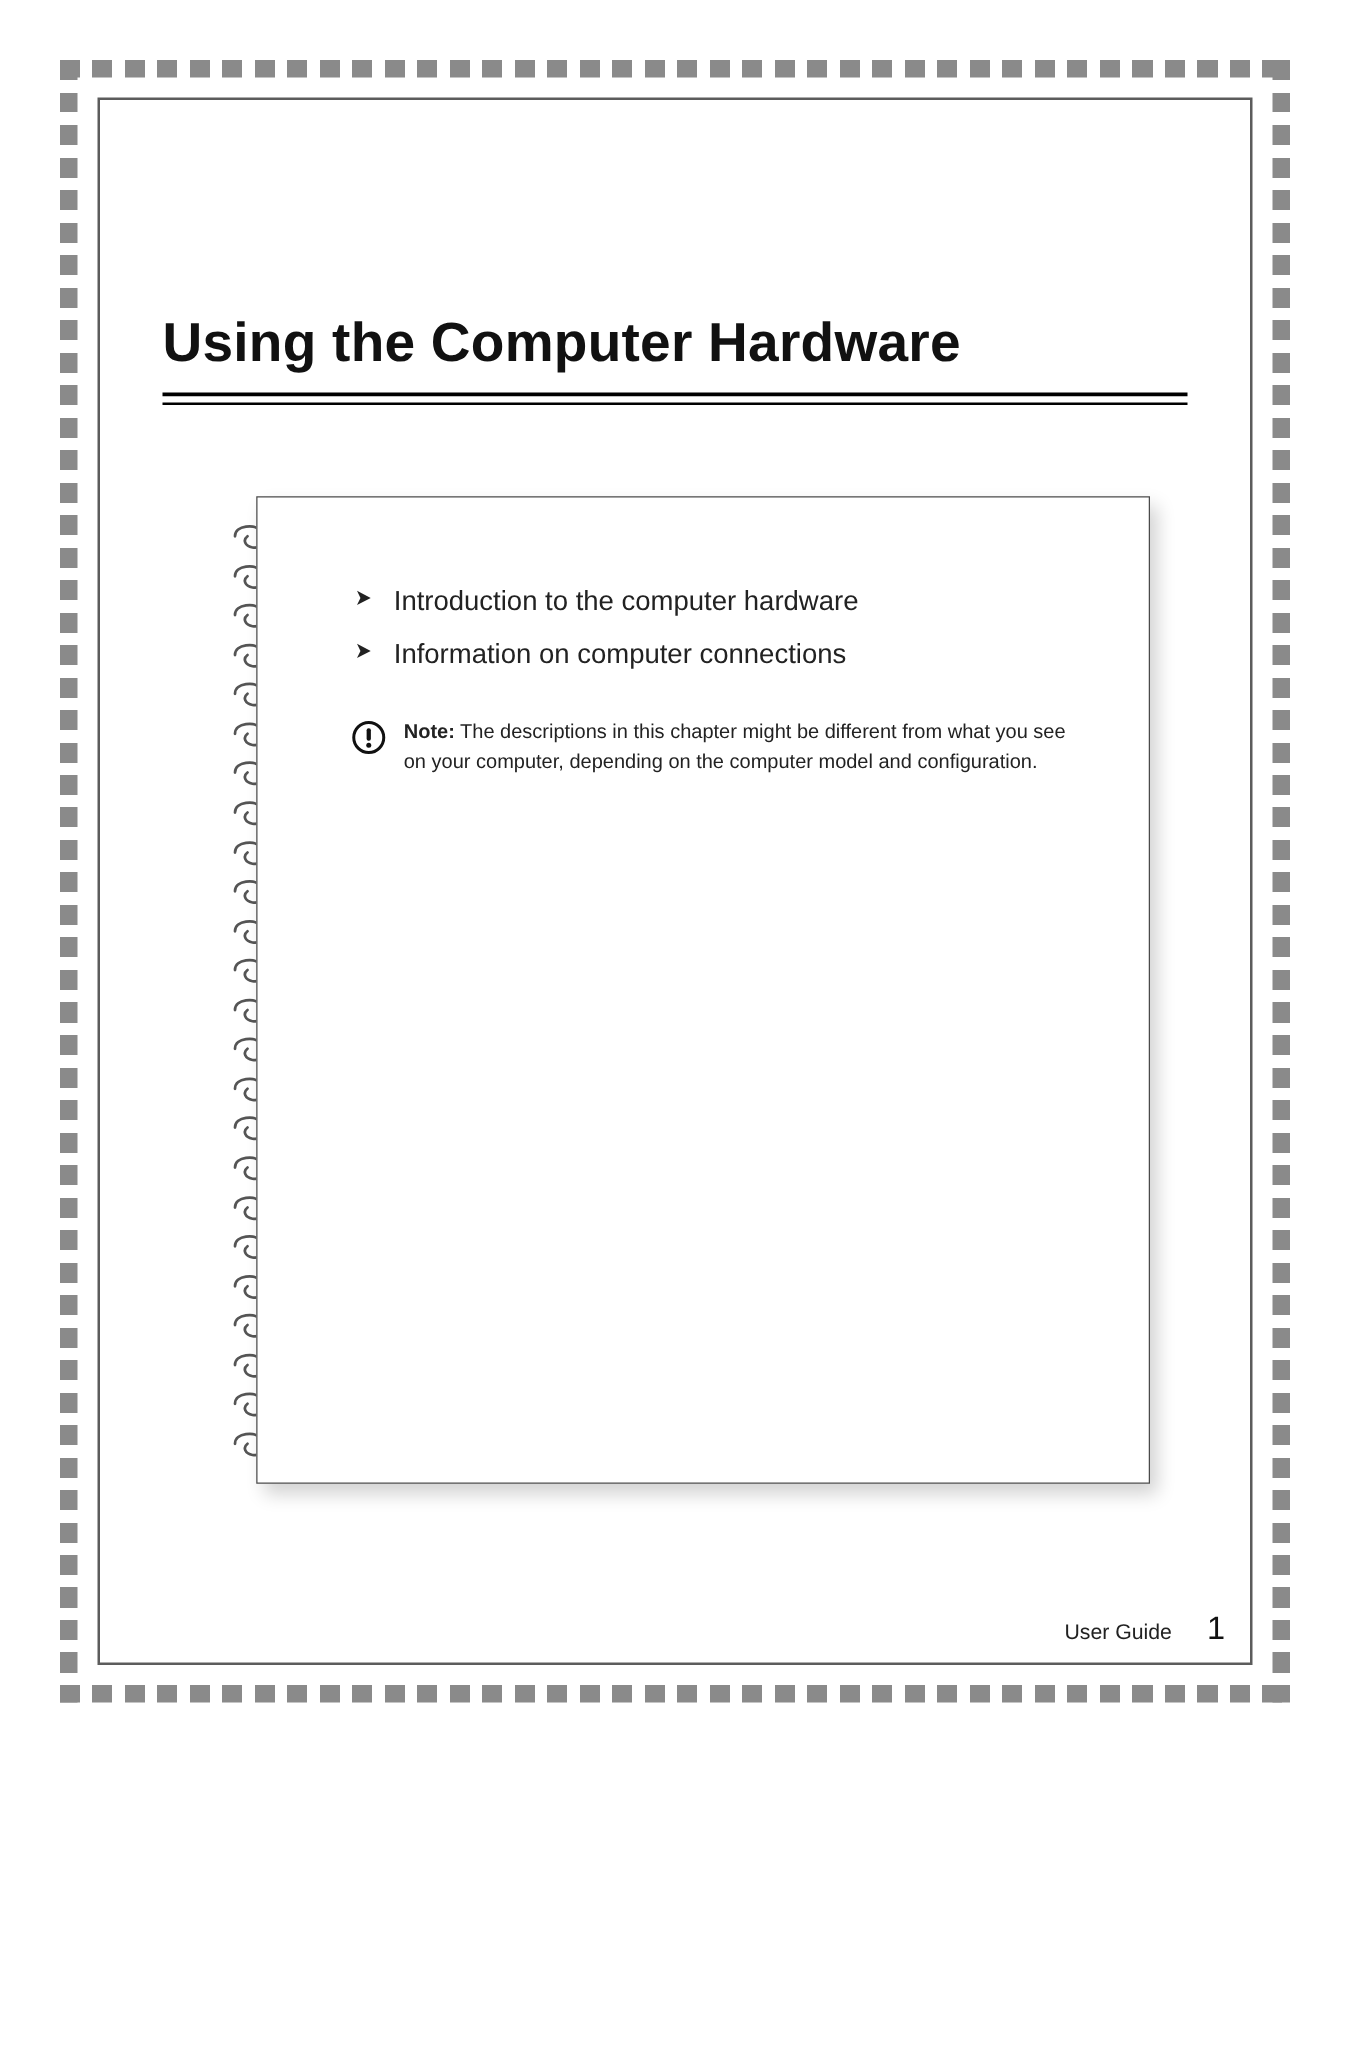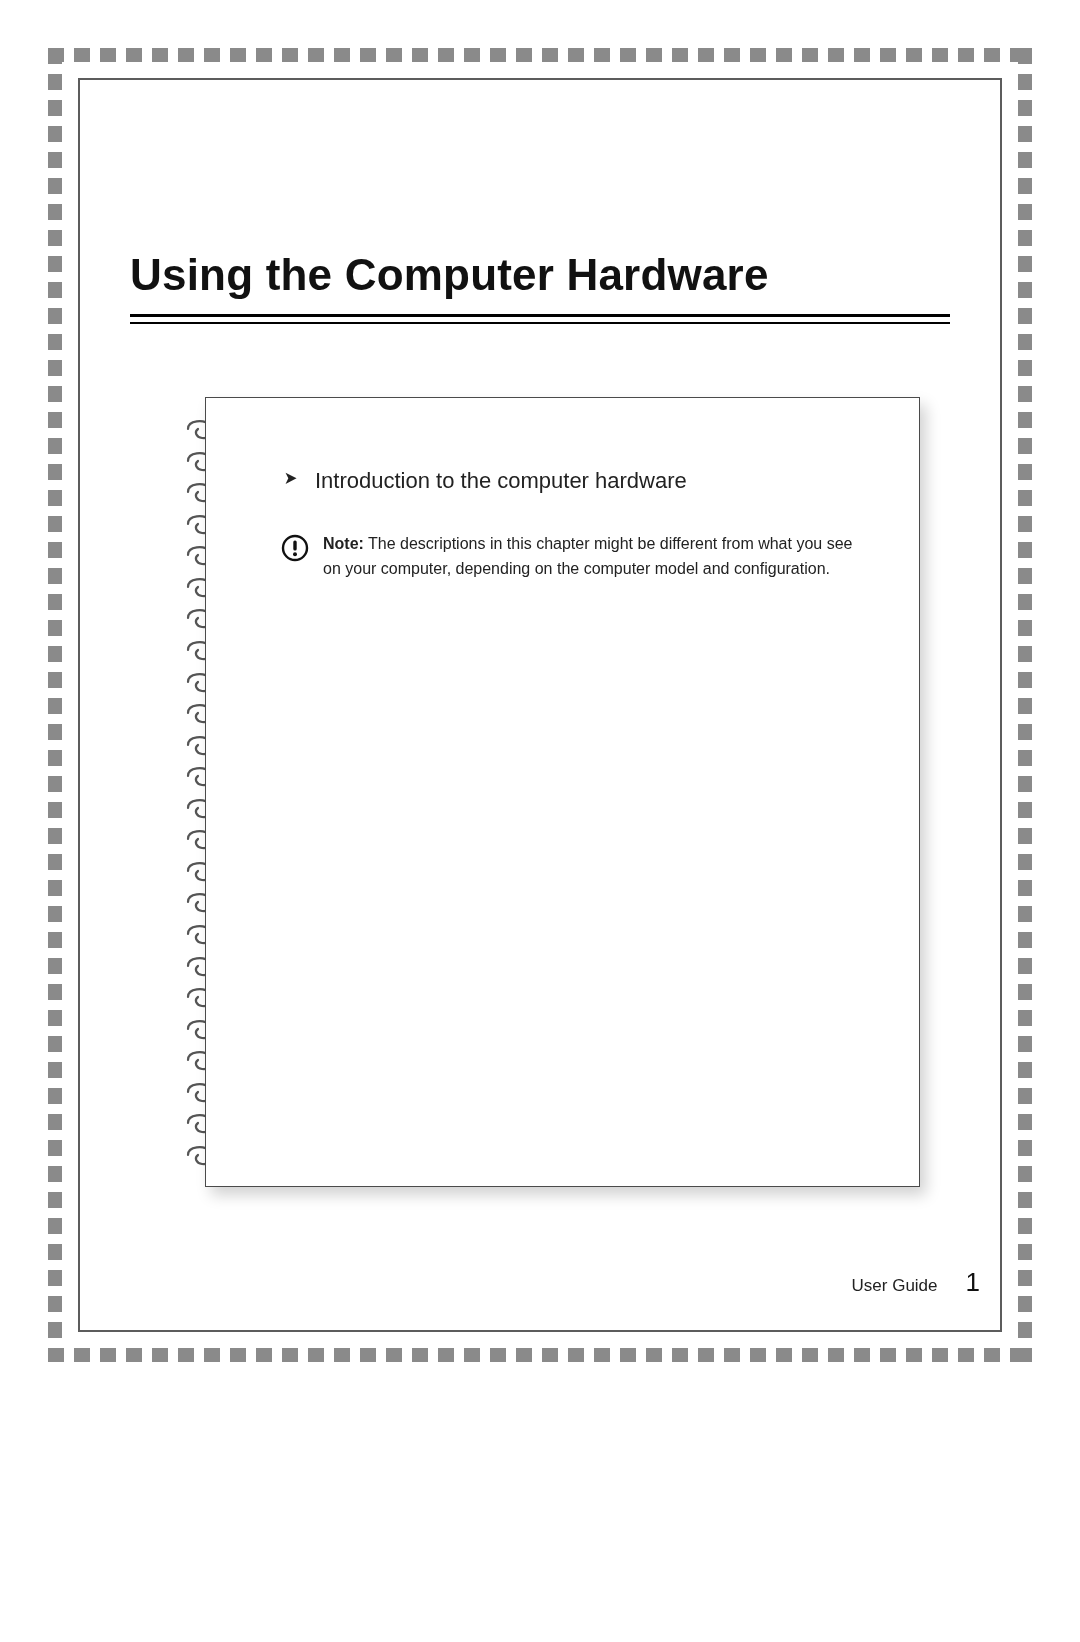--- a/index.html
+++ b/index.html
@@ -133,21 +133,21 @@
   .note .icon {
     flex: 0 0 28px;
     height: 28px;
     margin-top: 2px;
   }
   .note .text b { font-weight: 700; }
 
   .footer {
     position: absolute;
     right: 100px;
-    bottom: 112px;
+    bottom: 92px;
     display: flex;
     align-items: baseline;
     gap: 28px;
   }
   .footer .label {
     font-size: 17px;
     color: #222;
   }
   .footer .num {
     font-size: 26px;
@@ -318,20 +318,21 @@
   <path d="M8 12 C 8 3, 24 2, 30 8 C 37 15, 30 22, 22 21 C 16 20, 14 15, 18 12" fill="none" stroke="#555" stroke-width="2.2" stroke-linecap="round"></path>
   <circle cx="42" cy="12" r="2.2" fill="#666"></circle>
 </svg>
           </div>
         </div>
       <div class="paper">
 
 
         <ul class="topics" id="topics-list">
             <li>Introduction to the computer hardware</li>
+            <li>Information on computer connections</li>
           </ul>
 
         <div class="note">
           <span class="icon">
             <svg viewBox="0 0 28 28" width="28" height="28">
               <circle cx="14" cy="14" r="12" fill="none" stroke="#111" stroke-width="2.4"></circle>
               <rect x="12.3" y="6.5" width="3.4" height="10" rx="1.6" fill="#111"></rect>
               <circle cx="14" cy="20.2" r="2" fill="#111"></circle>
             </svg>
           </span>

